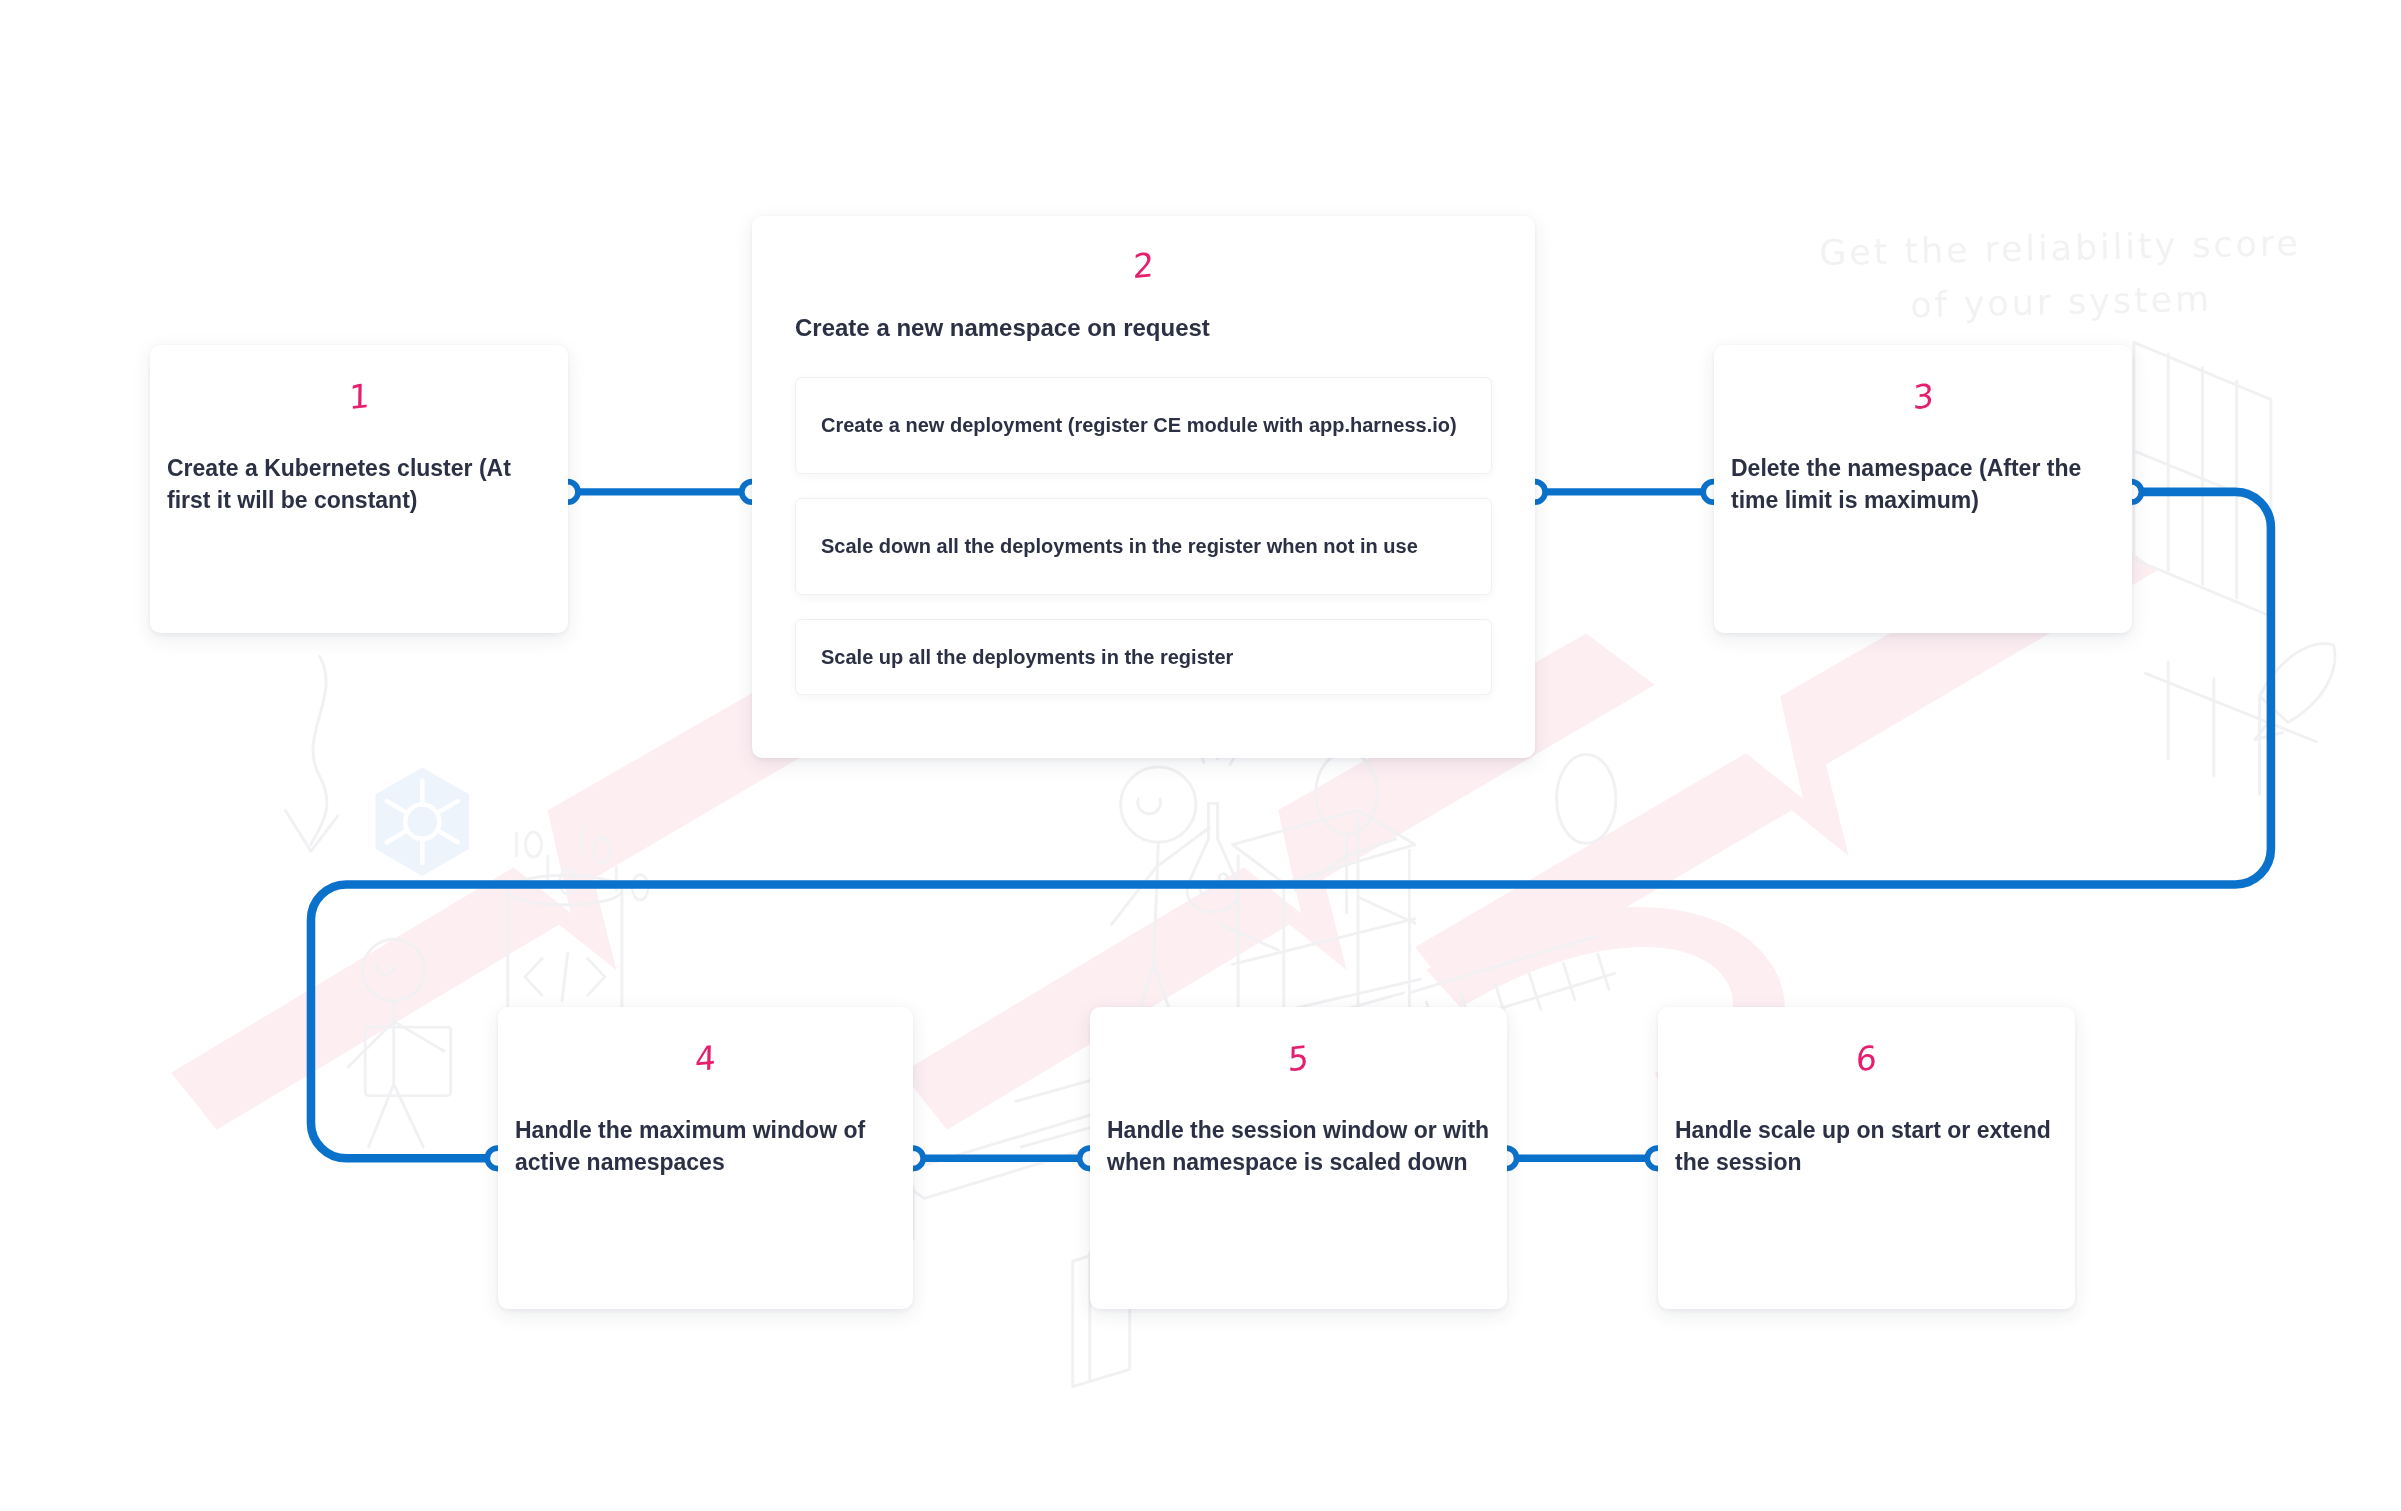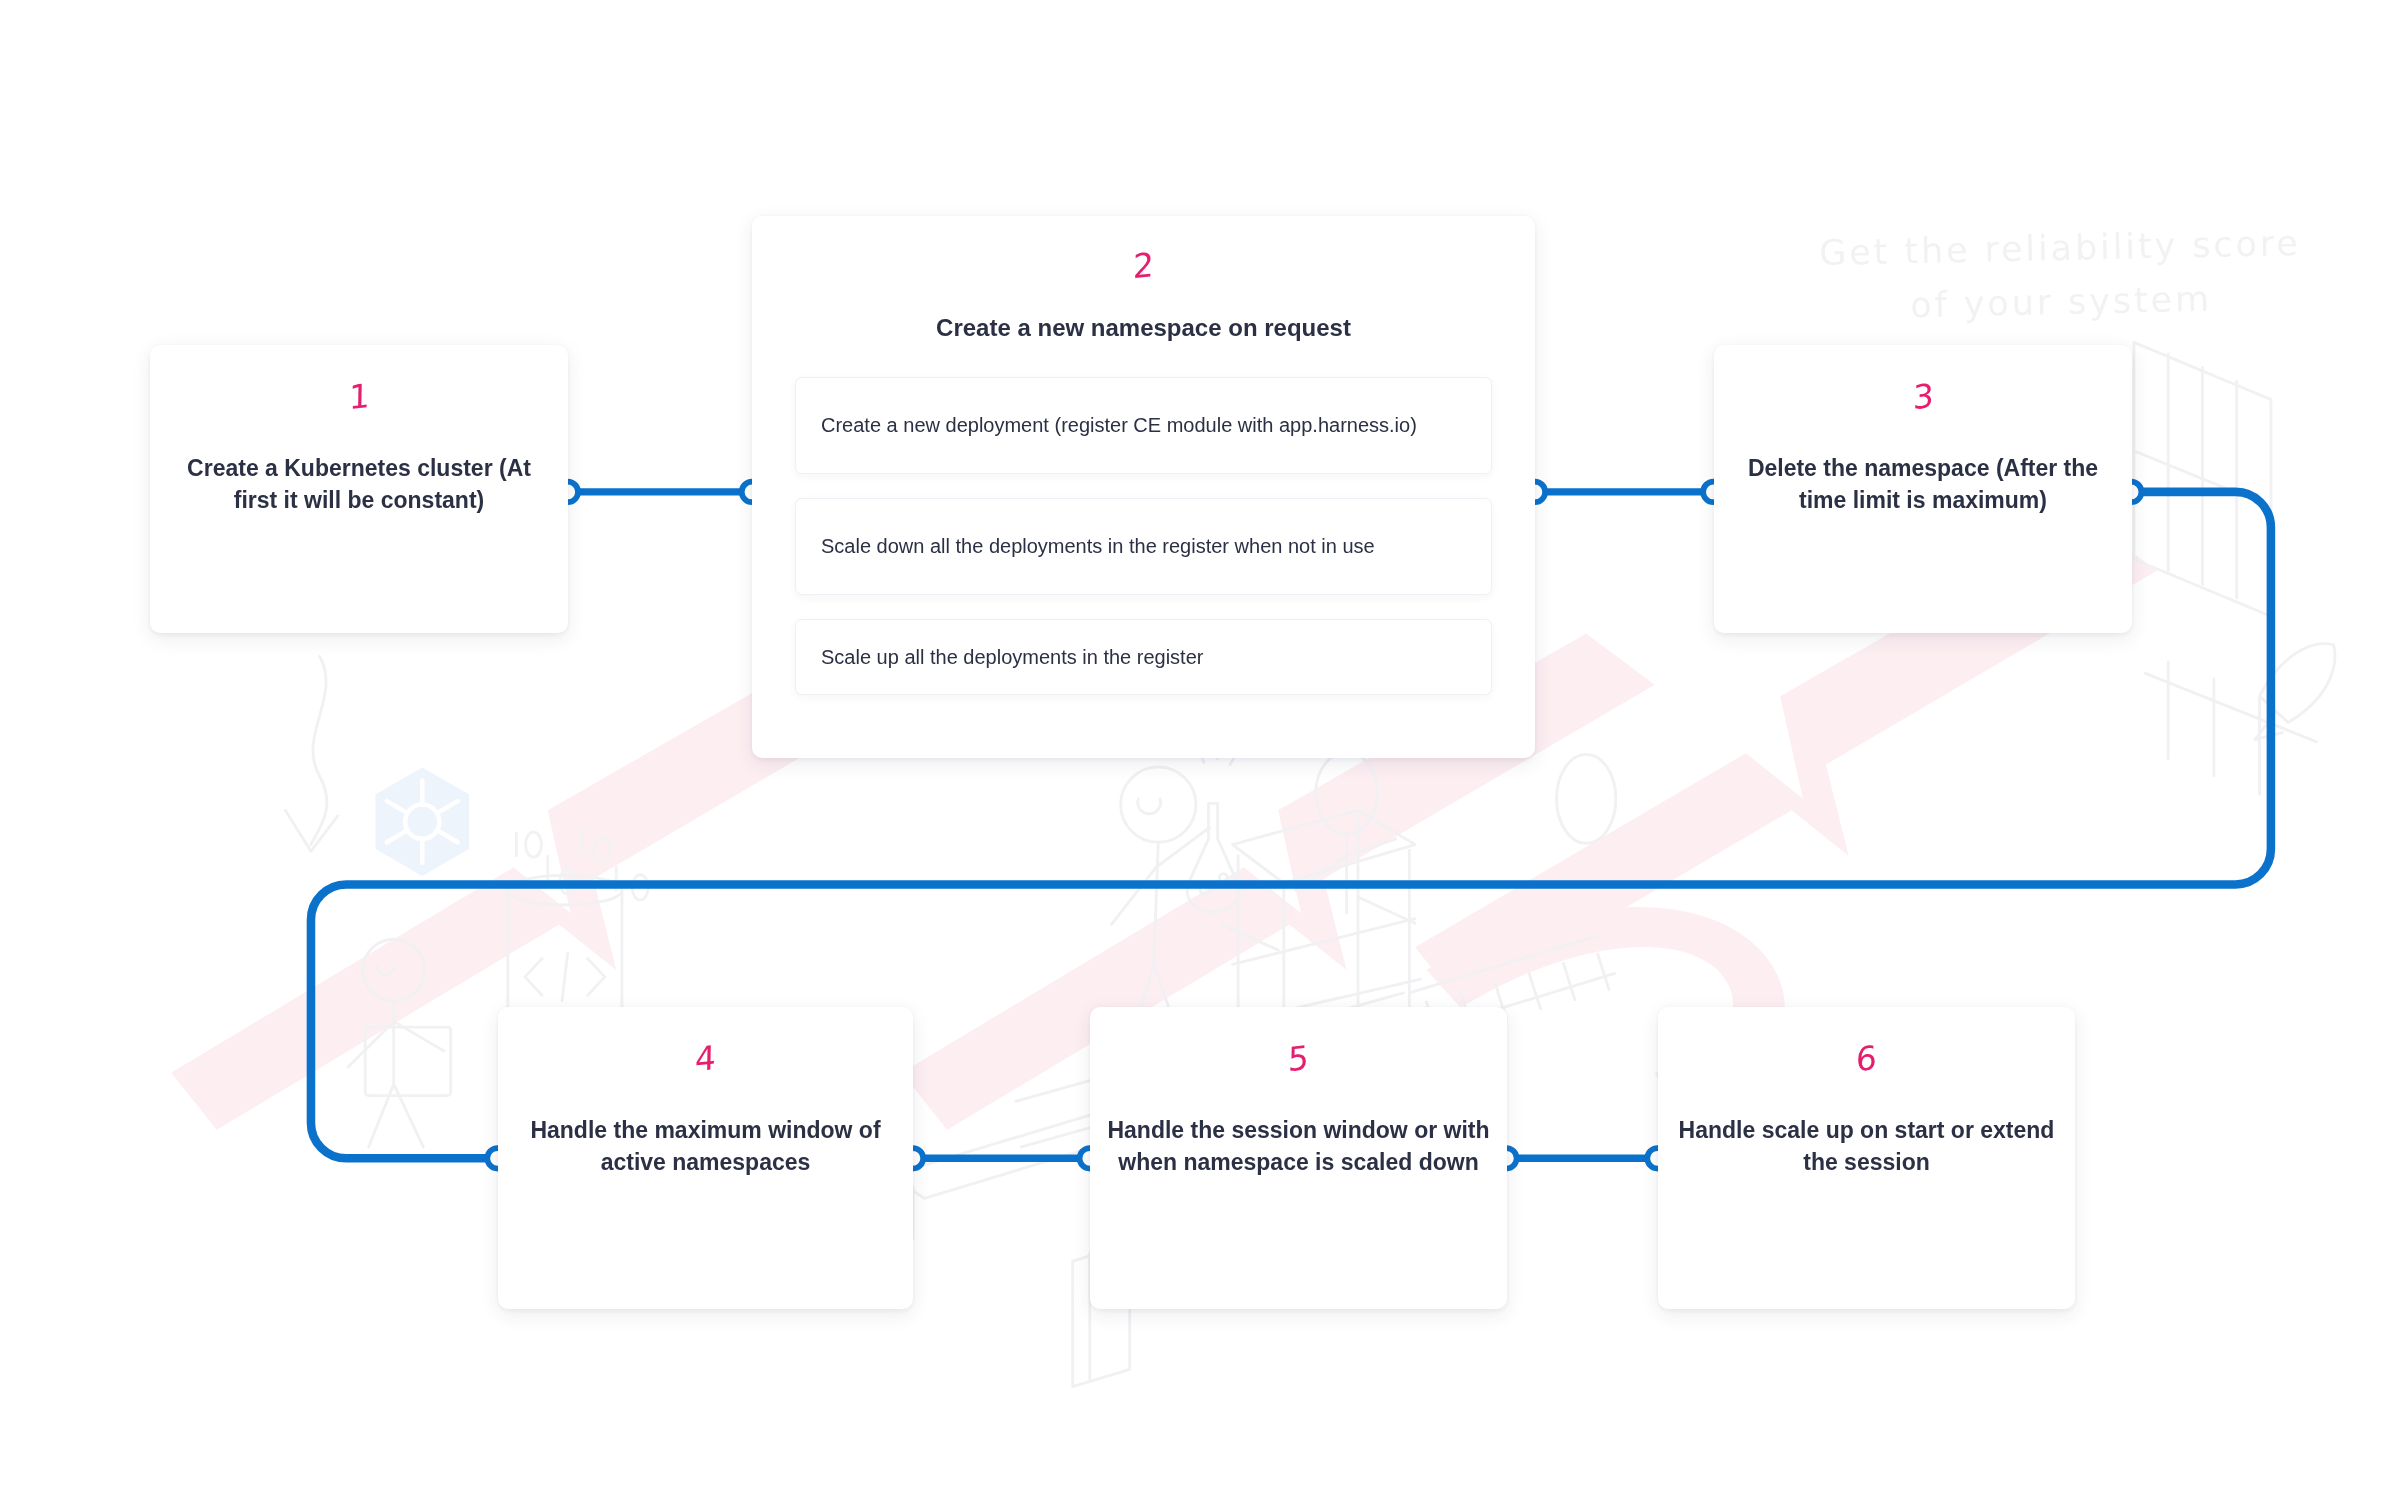--- a/index.html
+++ b/index.html
@@ -48,32 +48,32 @@
     font-weight:400;
     line-height:1;
     transform:rotate(-6deg) skewX(-7deg);
     user-select:none;
   }
   .card-title{
     color:#2b3044;
     font-weight:bold;
     font-size:23px;
     line-height:1.38;
-    text-align:center;
+    text-align:left;
   }
 
   
   .card.simple{padding-top:35px;}
   .card.simple .card-title{margin-top:40px;padding:0 17px;}
 
   
   #card-2{padding:33px 43px 0 43px;align-items:stretch;}
   #card-2 .card-num{align-self:center;}
   #card-2 .card-title{margin-top:28.5px;font-size:24px;}
-  .sub-list{margin-top:33px;display:flex;flex-direction:column;gap:24px;}
+  .sub-list{margin-top:33px;display:flex;flex-direction:column;gap:24px;font-weight:bold;}
   .sub-item{
     background:#ffffff;
     border:1.1px solid #eef0f5;
     border-radius:6.8px;
     box-shadow:0 2.3px 8px rgba(36,45,70,.045);
     padding:23px 25px;
     color:#2b3044;
     font-size:20px;
     line-height:1.42;
     box-sizing:border-box;

